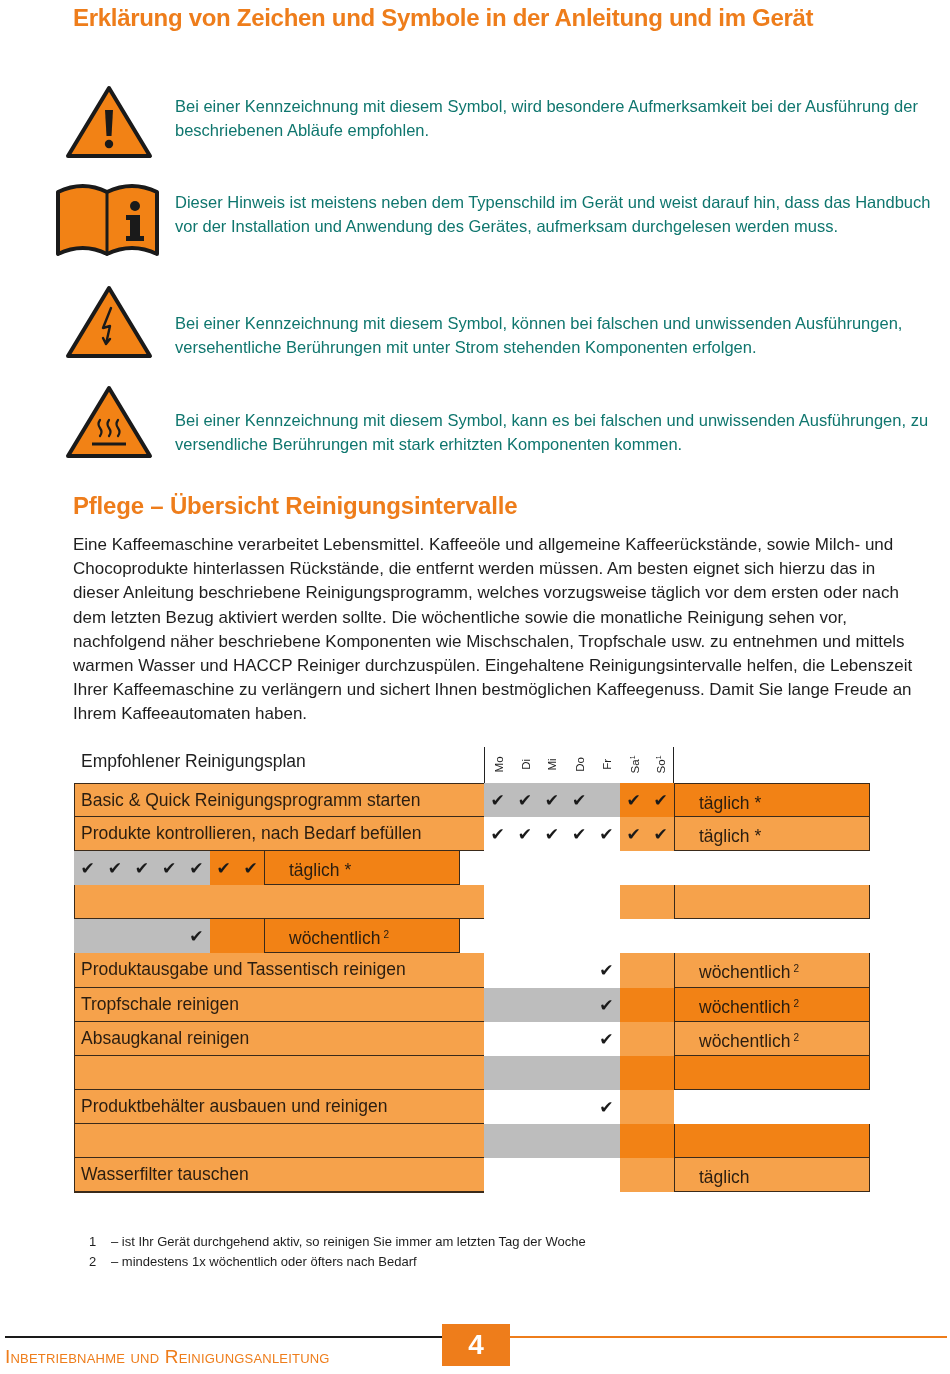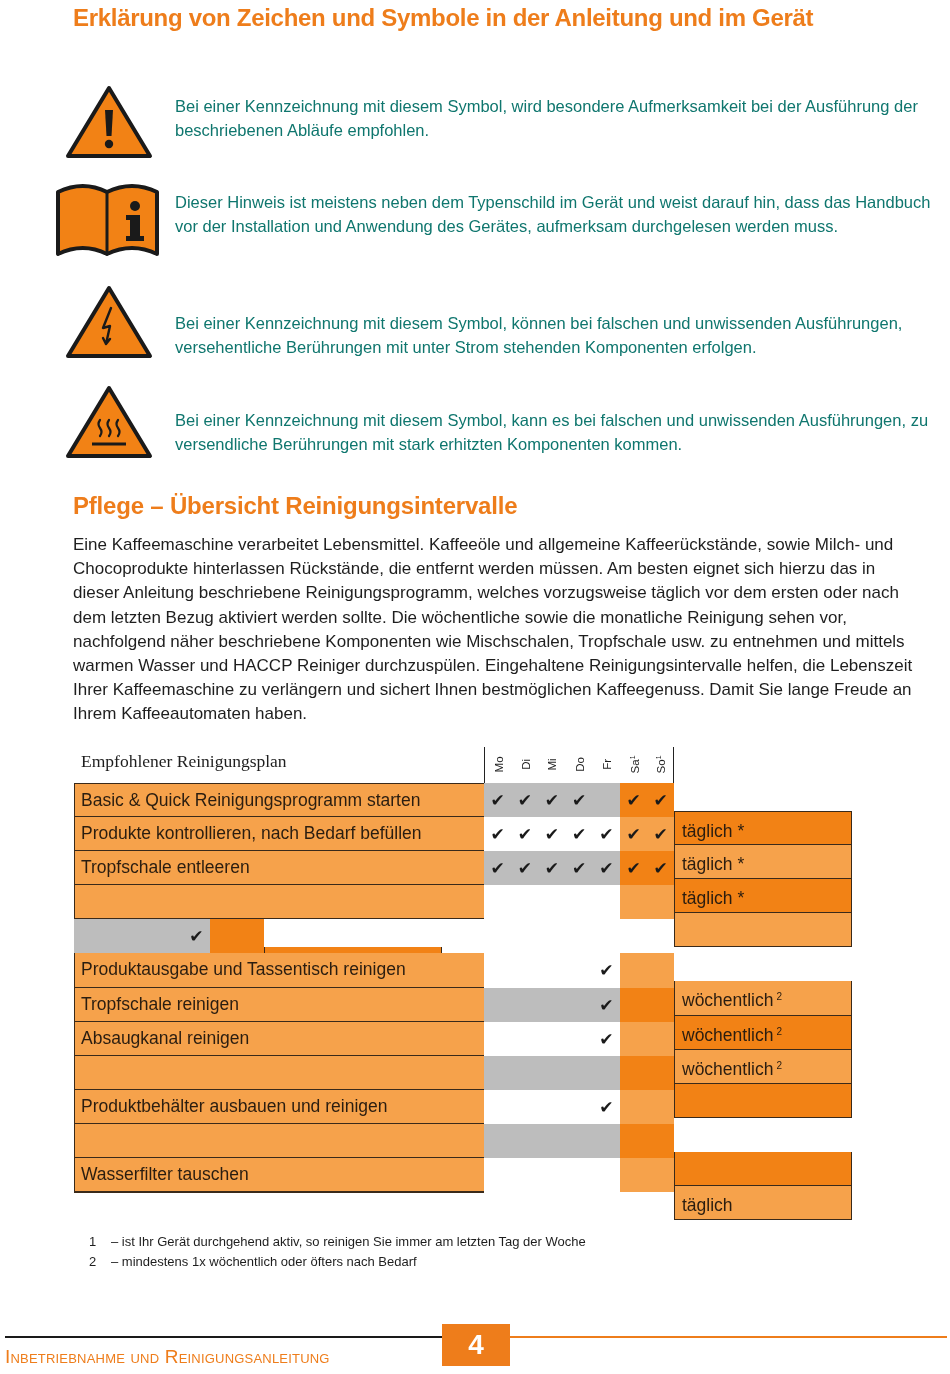--- a/index.html
+++ b/index.html
@@ -4,33 +4,33 @@
 <style>
   * { box-sizing: border-box; margin: 0; padding: 0; }
   html, body { width: 950px; height: 1374px; background: #ffffff; }
   body { position: relative; font-family: "DejaVu Sans", sans-serif; color: #1e1e1e; overflow: hidden; }
   .h1 { position: absolute; left: 73px; top: 4px; font-family: "Liberation Sans", sans-serif; font-weight: bold; font-size: 24px; color: #ee7d1b; letter-spacing: -0.3px; }
   .h2 { position: absolute; left: 73px; top: 492px; font-family: "Liberation Sans", sans-serif; font-weight: bold; font-size: 24px; color: #ee7d1b; letter-spacing: -0.2px; }
   .sym { position: absolute; left: 64px; width: 90px; height: 76px; }
   .sym-text { position: absolute; left: 175px; font-family: "Liberation Sans", sans-serif; font-size: 16.5px; line-height: 24px; color: #0f766e; width: 775px; }
   .intro { position: absolute; left: 73px; top: 533px; width: 840px; font-family: "Liberation Sans", sans-serif; font-size: 17px; line-height: 24.2px; color: #1e1e1e; }
 
-  .tbl-caption { position: absolute; left: 81px; top: 751px; font-family: Liberation Serif, serif; font-size: 17.5px; color: #1e1e1e; }
+  .tbl-caption { position: absolute; left: 81px; top: 751px; font-family: Liberation Sans, sans-serif; font-size: 17.5px; color: #1e1e1e; }
   .day-header { position: absolute; left: 484px; top: 747px; width: 190px; height: 36px; border-left: 1.5px solid #222; border-right: 1.5px solid #222; }
   .day-label { position: absolute; bottom: 4px; width: 27px; height: 30px; display: flex; align-items: center; justify-content: center; }
   .day-label span { display: inline-block; transform: rotate(-90deg); font-family: "Liberation Sans", sans-serif; font-size: 11.5px; color: #1e1e1e; white-space: nowrap; }
   .day-label sup { font-size: 7px; }
 
   .tbl { position: absolute; left: 74px; top: 783px; width: 805px; }
   .row { position: relative; height: 34.1px; display: flex; }
   .c-task { width: 410px; height: 100%; background: #f6a24b; border-left: 1.5px solid #3a2a1a; border-bottom: 1.5px solid #3a2a1a; padding-left: 6px; font-family: "Liberation Sans", sans-serif; font-size: 17.5px; line-height: 32px; color: #2a1d10; white-space: nowrap; }
   .row:first-child .c-task, .row:first-child .c-freq { border-top: 1.5px solid #3a2a1a; }
   .c-wd { width: 136px; height: 100%; display: flex; }
   .c-we { width: 54px; height: 100%; display: flex; }
-  .c-freq { width: 178px; height: 100%; border-left: 1.5px solid #3a2a1a; border-right: 1.5px solid #3a2a1a; border-bottom: 1.5px solid #3a2a1a; padding-left: 7px; font-family: "Liberation Sans", sans-serif; font-size: 17.5px; line-height: 32px; color: #2a1d10; white-space: nowrap; margin-top: 28px; }
+  .c-freq { width: 196px; height: 100%; border-left: 1.5px solid #3a2a1a; border-right: 1.5px solid #3a2a1a; border-bottom: 1.5px solid #3a2a1a; padding-left: 24px; font-family: "Liberation Sans", sans-serif; font-size: 17.5px; line-height: 32px; color: #2a1d10; white-space: nowrap; }
   .cell { width: 27.2px; height: 100%; text-align: center; font-size: 17px; line-height: 34px; color: #1a1a1a; }
   .c-we .cell { width: 27px; }
   .odd .c-wd { background: #bdbdbd; }
   .even .c-wd { background: #ffffff; }
   .odd .c-we { background: #f28215; }
   .even .c-we { background: #f6a24b; }
   .odd .c-freq { background: #f28215; }
   .even .c-freq { background: #f6a24b; }
   .freq-sup { font-size: 10px; vertical-align: 6px; margin-left: 3px; }
   .tbl-bottom { position: absolute; left: 74px; top: 1191px; width: 410px; height: 1.5px; background: #3a2a1a; }
@@ -130,21 +130,20 @@
         <div class="cell">✔</div>
         <div class="cell">✔</div>
       </div>
       <div class="c-we">
         <div class="cell">✔</div>
         <div class="cell">✔</div>
       </div>
       <div class="c-freq"><span>täglich *</span><span class="freq-sup"></span></div>
     </div>
     <div class="row odd">
-      <div class="c-task">Tropfschale entleeren</div>
       <div class="c-wd">
         <div class="cell">✔</div>
         <div class="cell">✔</div>
         <div class="cell">✔</div>
         <div class="cell">✔</div>
         <div class="cell">✔</div>
       </div>
       <div class="c-we">
         <div class="cell">✔</div>
         <div class="cell">✔</div>

